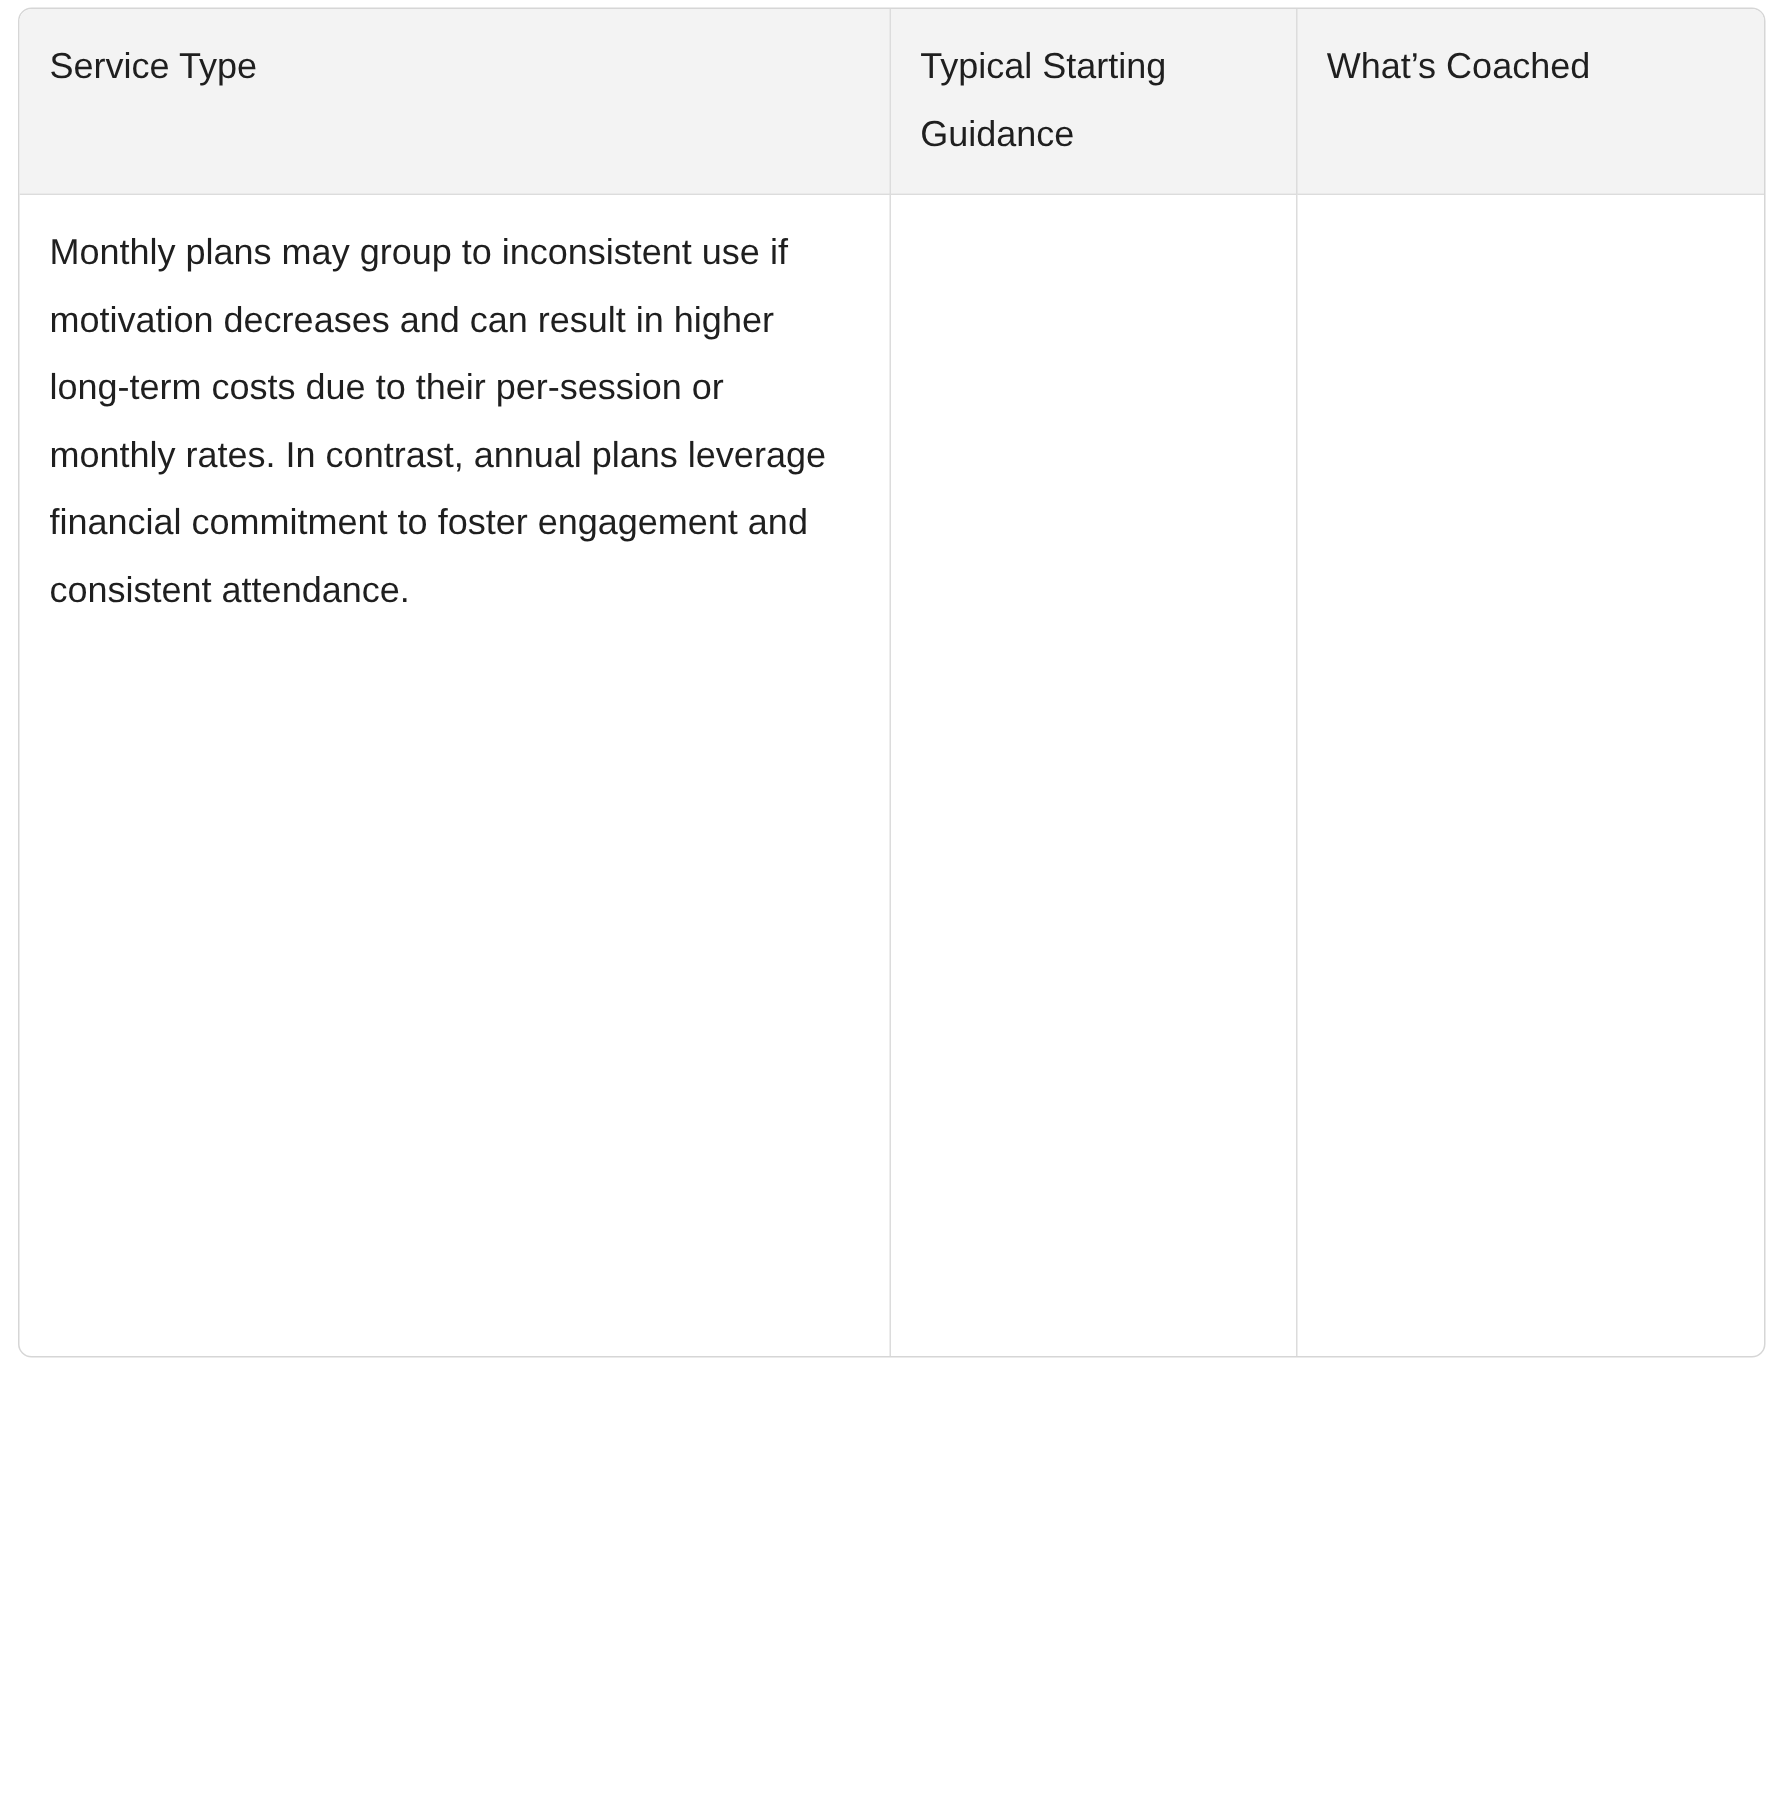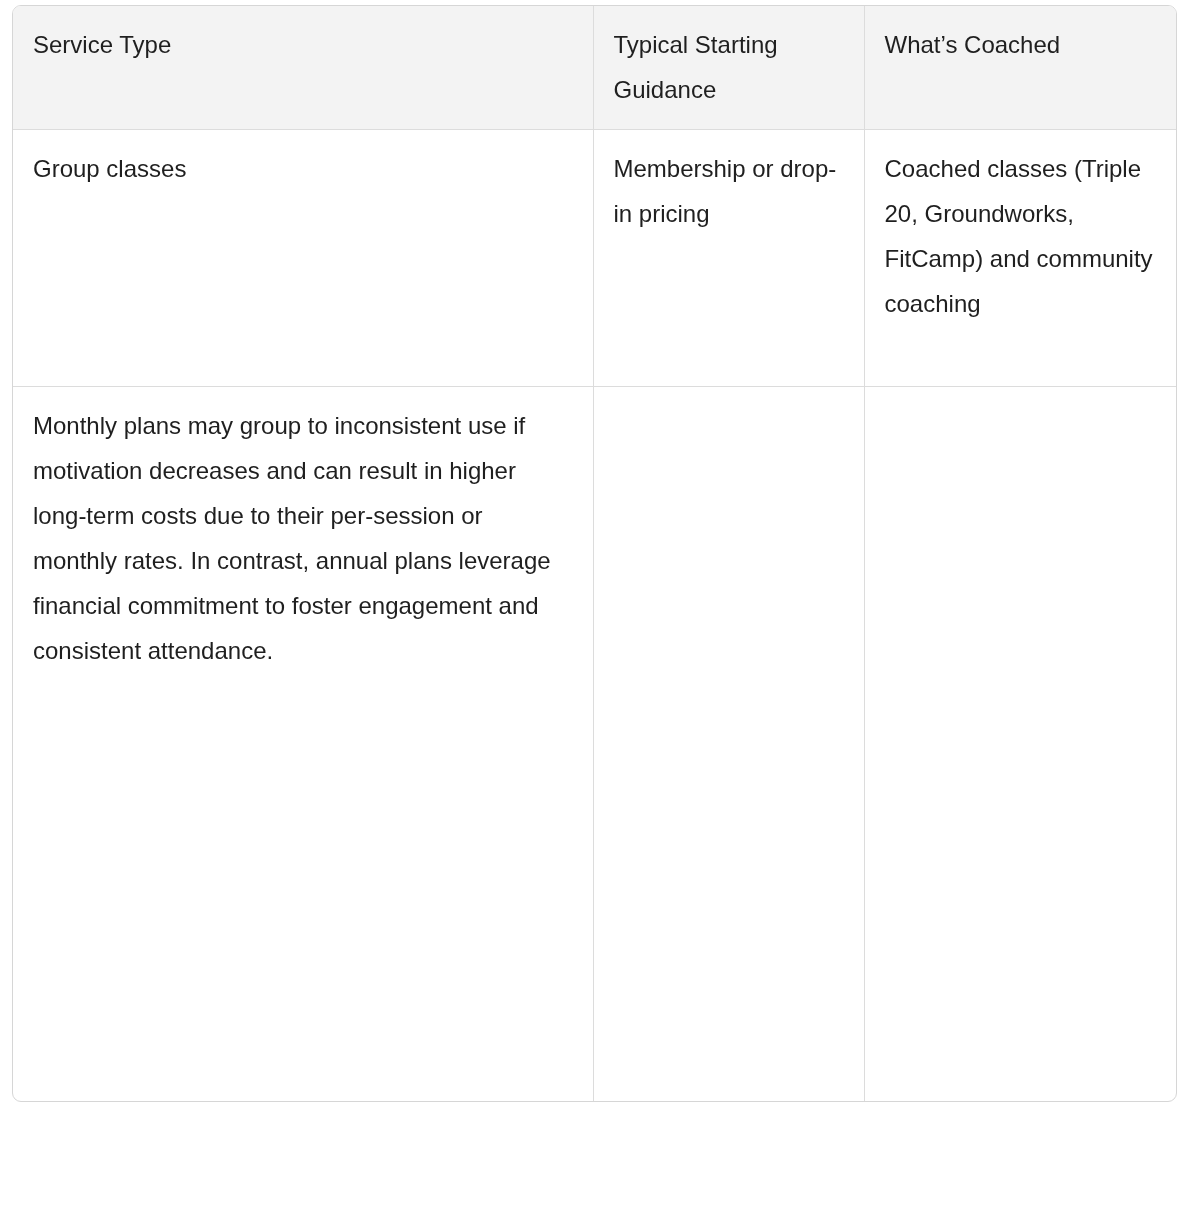--- a/index.html
+++ b/index.html
@@ -1,18 +1,18 @@
 <!DOCTYPE html>
 <html><head>
 <meta charset="utf-8">
 <style>
   html, body { margin: 0; padding: 0; background: #ffffff; }
   body { width: 1190px; height: 1212px; position: relative; font-family: "Liberation Sans", "DejaVu Sans", sans-serif; color: #1f1f1f; }
   .table-wrap {
-    position: absolute; left: 12px; top: 5px; width: 1165px; height: 1097px;
+    position: absolute; left: 12px; top: 5px; width: 1165px; height: 900px;
     border: 1px solid #d6d6d6; border-radius: 9px; overflow: hidden; box-sizing: border-box;
   }
   table { border-collapse: collapse; width: 100%; height: 100%; table-layout: fixed; }
   col.c1 { width: 580px; }
   col.c2 { width: 271px; }
   col.c3 { width: auto; }
   th, td {
     text-align: left; vertical-align: top; font-weight: normal;
     font-size: 24px; line-height: 45px; padding: 16px 20px 11px 20px;
     border-right: 1px solid #dcdcdc; border-bottom: 1px solid #dcdcdc;
@@ -36,25 +36,20 @@
         <col class="c3">
       </colgroup>
     <thead>
       <tr class="h">
         <th>Service Type</th>
         <th>Typical Starting Guidance</th>
         <th>What’s Coached</th>
       </tr>
     </thead>
     <tbody>
-      <tr class="r3">
-        <td>Group classes</td>
-        <td>Membership or drop-in pricing</td>
-        <td>Coached classes (Triple 20, Groundworks, FitCamp) and community coaching</td>
-      </tr>
       <tr>
         <td>Monthly plans may group to inconsistent use if motivation decreases and can result in higher long-term costs due to their per-session or monthly rates. In contrast, annual plans leverage financial commitment to foster engagement and consistent attendance.</td>
         <td></td>
         <td></td>
       </tr>
     </tbody>
   </table>
 </div>
 
 </body></html>

